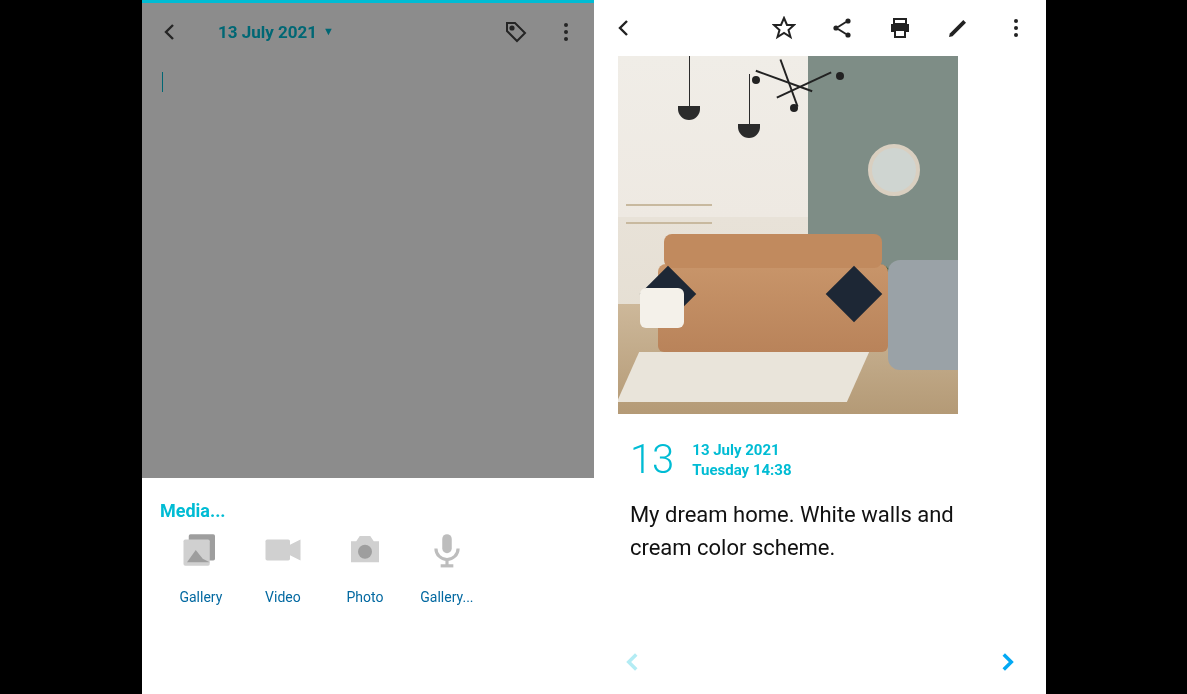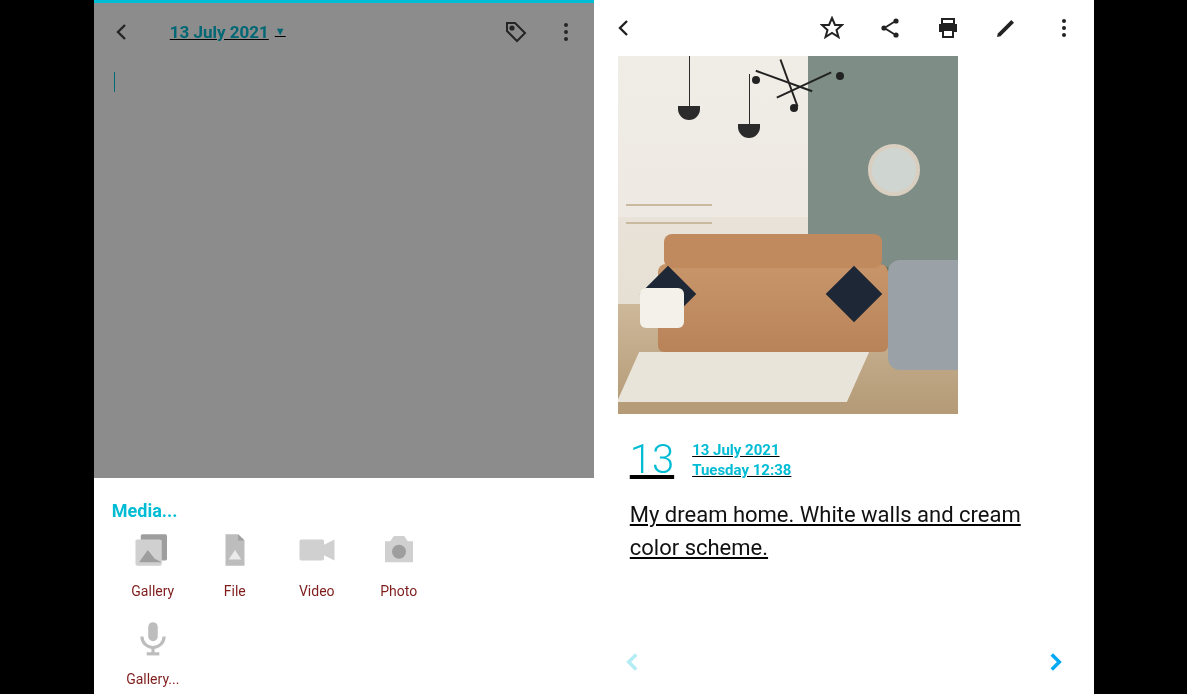--- a/index.html
+++ b/index.html
@@ -14,25 +14,24 @@
   .black-bar-left { width: 178px; height: 694px; background:#000; }
   .black-bar-right { width: 177px; height: 694px; background:#000; }
   .phones {
     display:flex;
     flex:1;
     height:694px;
     background:#000;
   }
   .phone {
     position:relative;
-    width:500px;
+    width:452px;
     height:694px;
     background:#fff;
     overflow:hidden;
-    text-decoration:underline;
   }
 
   
   .l-top {
     height:60px;
     border-top:3px solid #00bcd4;
     background:#fff;
     display:flex;
     align-items:center;
     padding:0 16px;
@@ -83,23 +82,23 @@
   .l-grid {
     display:grid;
     grid-template-columns: repeat(4, 82px);
     gap-row:8px;
     row-gap:18px;
   }
   .l-item {
     display:flex;
     flex-direction:column;
     align-items:center;
-    gap:12px;
+    gap:18px;
     font-size:14px;
-    color:#7f1d1d;
+    color:#0369a1;
     width:82px;
     text-align:center;
     overflow:hidden;
     white-space:nowrap;
     text-overflow:ellipsis;
   }
   .l-item .ico {
     width:42px; height:42px;
     color:#bdbdbd;
     display:flex; align-items:center; justify-content:center;
@@ -262,30 +261,20 @@
             <svg viewBox="0 0 24 24" width="42" height="42" fill="currentColor">
                 <rect x="5" y="3" width="15" height="15" rx="1" fill="#9e9e9e"></rect>
                 <rect x="2" y="6" width="15" height="15" rx="1" fill="#d0d0d0"></rect>
                 <polygon points="4,19 9,12 13,17 17,19" fill="#9e9e9e"></polygon>
               </svg>
           </div>
           <span>Gallery</span>
         </div>
         <div class="l-item">
           <div class="ico">
-            <svg viewBox="0 0 24 24" width="38" height="38" fill="#bdbdbd">
-                <path d="M6 2h8l4 4v16H6z"></path>
-                <path d="M14 2v4h4" fill="#9e9e9e"></path>
-                <polygon points="8,18 12,12 16,18" fill="#eaeaea"></polygon>
-              </svg>
-          </div>
-          <span>File</span>
-        </div>
-        <div class="l-item">
-          <div class="ico">
             <svg viewBox="0 0 24 24" width="44" height="44" fill="#d0d0d0">
                 <rect x="2" y="6" width="14" height="12" rx="1"></rect>
                 <polygon points="16,9 22,6 22,18 16,15"></polygon>
               </svg>
           </div>
           <span>Video</span>
         </div>
         <div class="l-item">
           <div class="ico">
             <svg viewBox="0 0 24 24" width="44" height="44" fill="#d0d0d0">
@@ -379,21 +368,21 @@
           <div class="cush b"></div>
         <div class="blank"></div>
         <div class="chair"></div>
       </div>
     </div>
 
     <div class="r-meta">
       <div class="r-daynum">13</div>
       <div class="r-datelines">
         <div>13 July 2021</div>
-        <div>Tuesday 12:38</div>
+        <div>Tuesday 14:38</div>
       </div>
     </div>
 
     <div class="r-body">My dream home. White walls and cream color scheme.</div>
 
     <div class="r-nav">
       <span class="chev chev-dim">
         <svg viewBox="0 0 24 24" width="26" height="26" fill="none" stroke="currentColor" stroke-width="3.2">
             <path d="M15 5l-7 7 7 7"></path>
           </svg>

